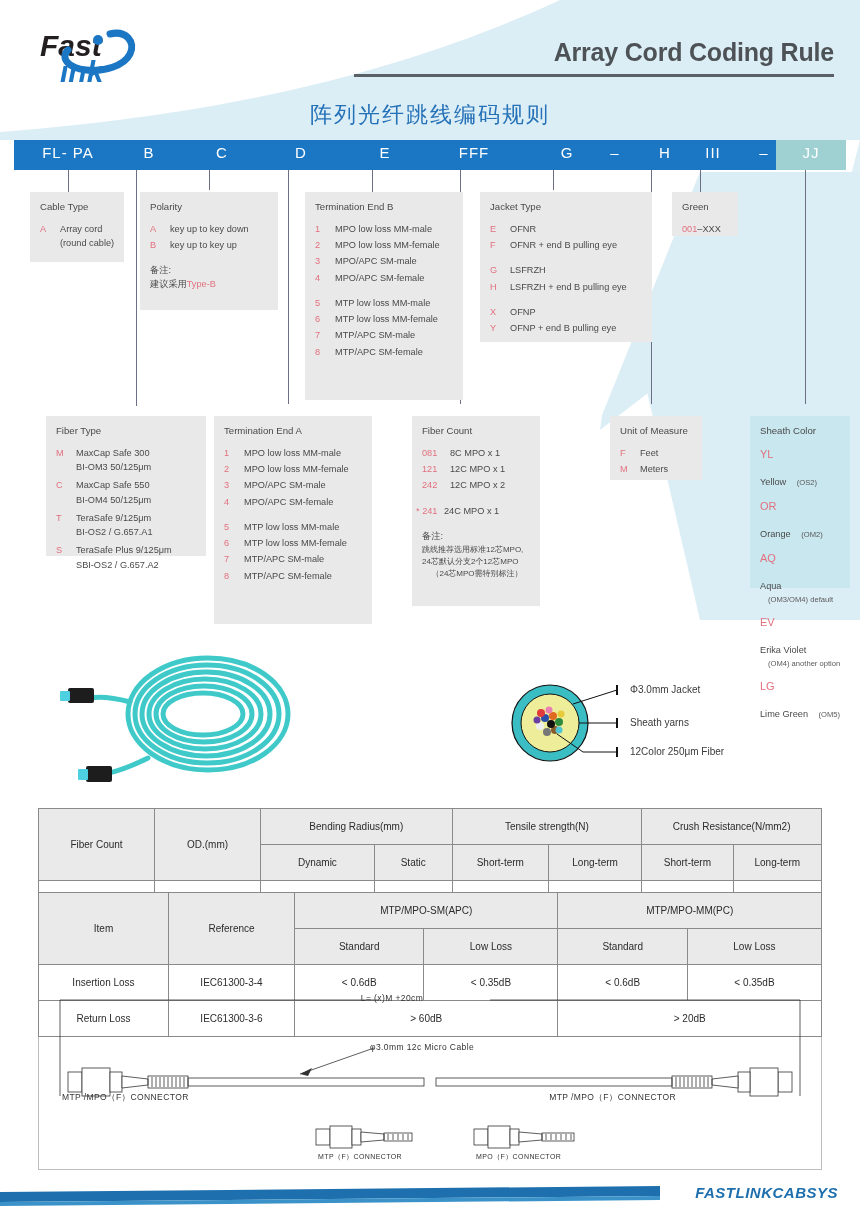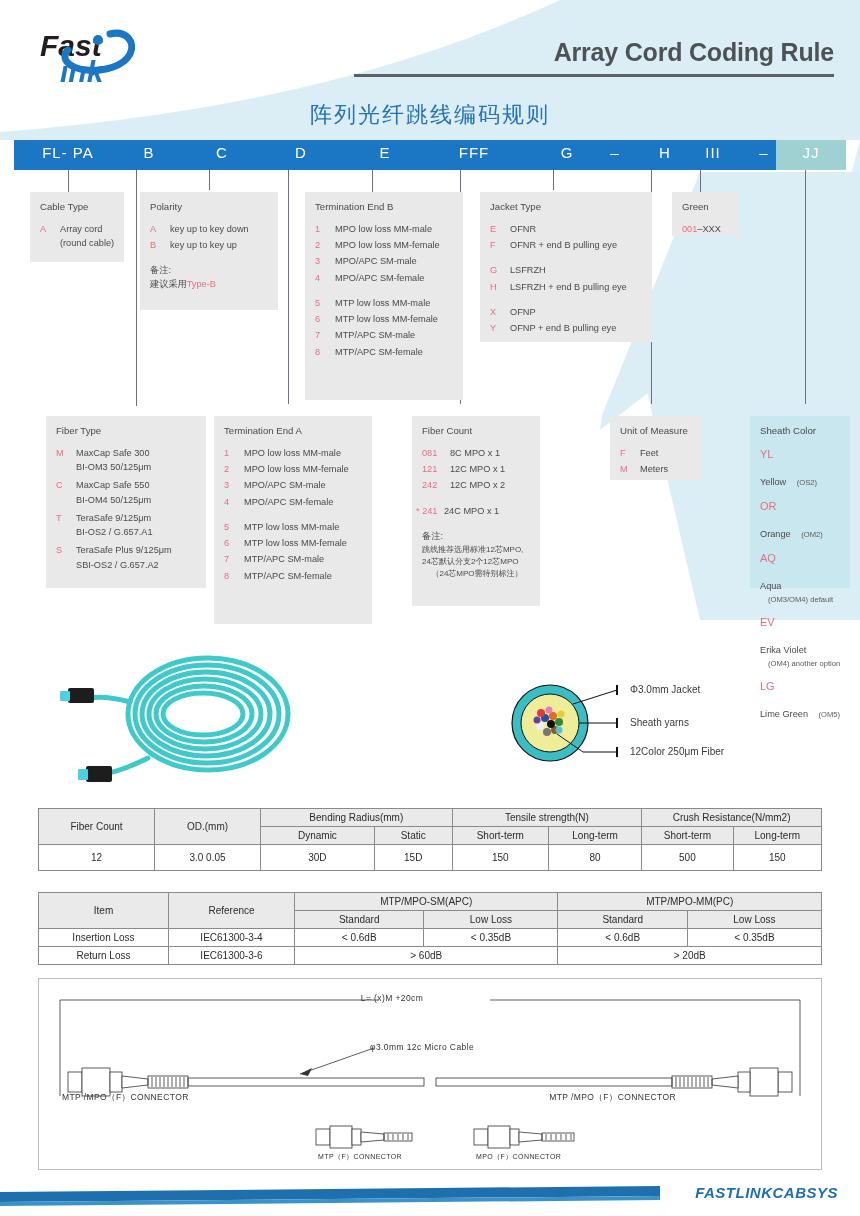--- a/index.html
+++ b/index.html
@@ -69,21 +69,21 @@
   
   .photo { position:absolute; z-index:3; }
   .xsec-labels { position:absolute; z-index:3; font-size:10px; color:#3a3a3a; }
 
   
   table.spec {
     position:absolute; border-collapse:collapse; z-index:3;
     font-size:10px; color:#2b2b2b; background:#fff;
   }
   table.spec th, table.spec td {
-    border:1px solid #8a8a8a; text-align:center; padding:3px 2px; font-weight:normal;
+    border:1px solid #8a8a8a; text-align:center; padding:12px 2px; font-weight:normal;
   }
   table.spec thead th { background:#eaeaea; }
   .tbl-outer { position:absolute; border:1px solid #9a9a9a; background:#fff; z-index:2; }
 
   
   .drawing { position:absolute; z-index:3; }
   .draw-txt { position:absolute; font-size:8.5px; color:#333; letter-spacing:0.4px; z-index:4; white-space:nowrap; }
   .draw-txt.small { font-size:7px; }
 
   
@@ -258,21 +258,21 @@
       </div>
   </div>
 
   <div class="box" style="left:672px; top:192px; width:66px; height:44px;">
     <div class="bhead">Green</div>
     <div>
       <span style="color:#e2707f">001</span><span>–XXX</span>
     </div>
   </div>
 
-  <div class="box" style="left:46px; top:416px; width:160px; height:172px;">
+  <div class="box" style="left:46px; top:416px; width:160px; height:140px;">
     <div class="bhead">Fiber Type</div>
     <div class="row">
         <span class="key">M</span>
         <span class="val"><span>MaxCap Safe 300</span><span class="sub">BI-OM3 50/125μm</span></span>
       </div>
     <div class="row" style="margin-top:4px">
         <span class="key">C</span>
         <span class="val"><span>MaxCap Safe 550</span><span class="sub">BI-OM4 50/125μm</span></span>
       </div>
     <div class="row" style="margin-top:4px">

